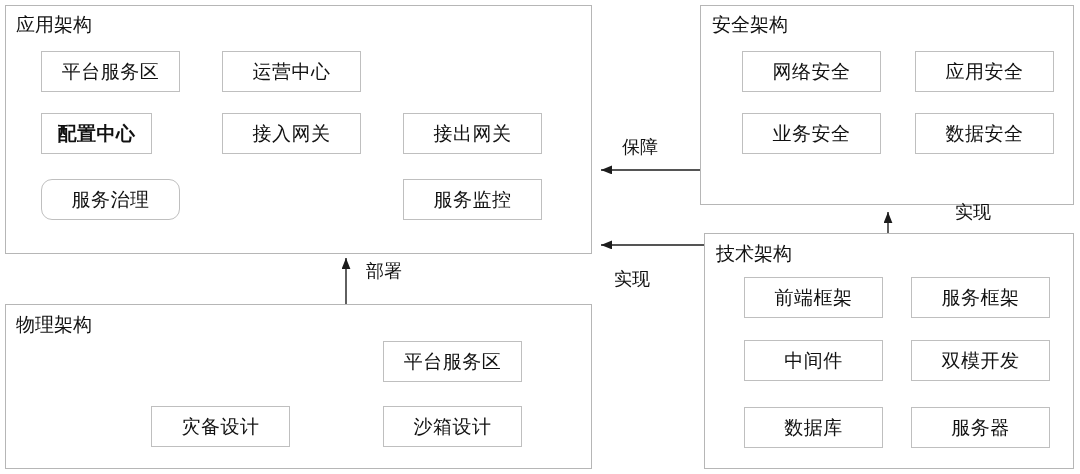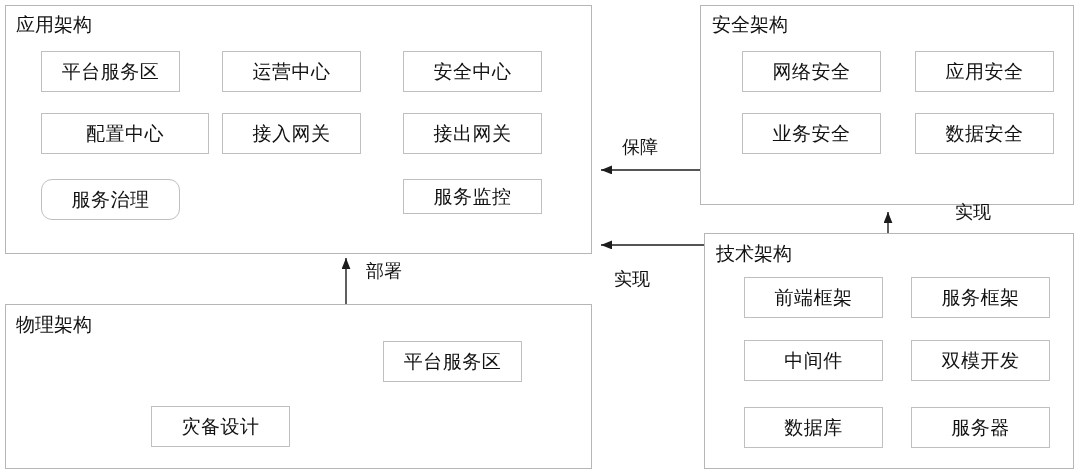--- a/index.html
+++ b/index.html
@@ -104,28 +104,27 @@
     <g>
       <path class="link-line" d="M346,304 L346,258" marker-end="url(#arrowhead)"></path>
     </g>
   </svg>
 
   <div class="panel" style="left:5px; top:5px; width:587px; height:249px;"></div>
   <div class="panel-title" style="left:16px; top:15px;">应用架构</div>
 
   <div class="node" style="left:41px; top:51px; width:139px; height:41px;">平台服务区</div>
   <div class="node" style="left:222px; top:51px; width:139px; height:41px;">运营中心</div>
-  <div class="node" style="left:403px; top:51px; width:139px; height:41px;">安全中心</div>
 
-  <div class="node" style="left:41px; top:113px; width:168px; height:41px;">配置中心</div>
+  <div class="node" style="left:41px; top:113px; width:111px; height:41px;font-weight:bold;">配置中心</div>
   <div class="node" style="left:222px; top:113px; width:139px; height:41px;">接入网关</div>
   <div class="node" style="left:403px; top:113px; width:139px; height:41px;">接出网关</div>
 
   <div class="node" style="left:41px; top:179px; width:139px; height:41px;border-radius:11px;">服务治理</div>
-  <div class="node" style="left:403px; top:179px; width:139px; height:35px;">服务监控</div>
+  <div class="node" style="left:403px; top:179px; width:139px; height:41px;">服务监控</div>
 
   <div class="panel" style="left:700px; top:5px; width:374px; height:200px;"></div>
   <div class="panel-title" style="left:712px; top:15px;">安全架构</div>
 
   <div class="node" style="left:742px; top:51px; width:139px; height:41px;">网络安全</div>
   <div class="node" style="left:915px; top:51px; width:139px; height:41px;">应用安全</div>
   <div class="node" style="left:742px; top:113px; width:139px; height:41px;">业务安全</div>
   <div class="node" style="left:915px; top:113px; width:139px; height:41px;">数据安全</div>
 
   <div class="panel" style="left:704px; top:233px; width:370px; height:236px;"></div>
@@ -136,20 +135,21 @@
   <div class="node" style="left:744px; top:340px; width:139px; height:41px;">中间件</div>
   <div class="node" style="left:911px; top:340px; width:139px; height:41px;">双模开发</div>
   <div class="node" style="left:744px; top:407px; width:139px; height:41px;">数据库</div>
   <div class="node" style="left:911px; top:407px; width:139px; height:41px;">服务器</div>
 
   <div class="panel" style="left:5px; top:304px; width:587px; height:165px;"></div>
   <div class="panel-title" style="left:16px; top:315px;">物理架构</div>
 
   <div class="node" style="left:383px; top:341px; width:139px; height:41px;">平台服务区</div>
   <div class="node" style="left:151px; top:406px; width:139px; height:41px;">灾备设计</div>
+  <div class="node" style="left:383px; top:406px; width:139px; height:41px;">沙箱设计</div>
 
   <div class="edge-label" style="left:622px; top:138px;">保障</div>
 
   <div class="edge-label" style="left:614px; top:270px;">实现</div>
 
   <div class="edge-label" style="left:955px; top:203px;">实现</div>
 
   <div class="edge-label" style="left:366px; top:262px;">部署</div>
 
 </div>

